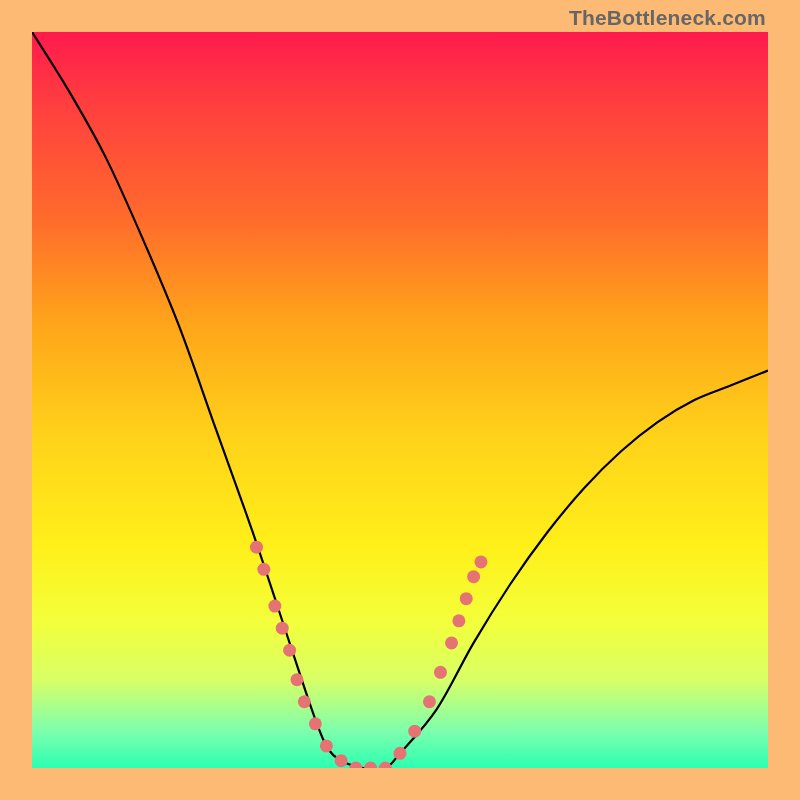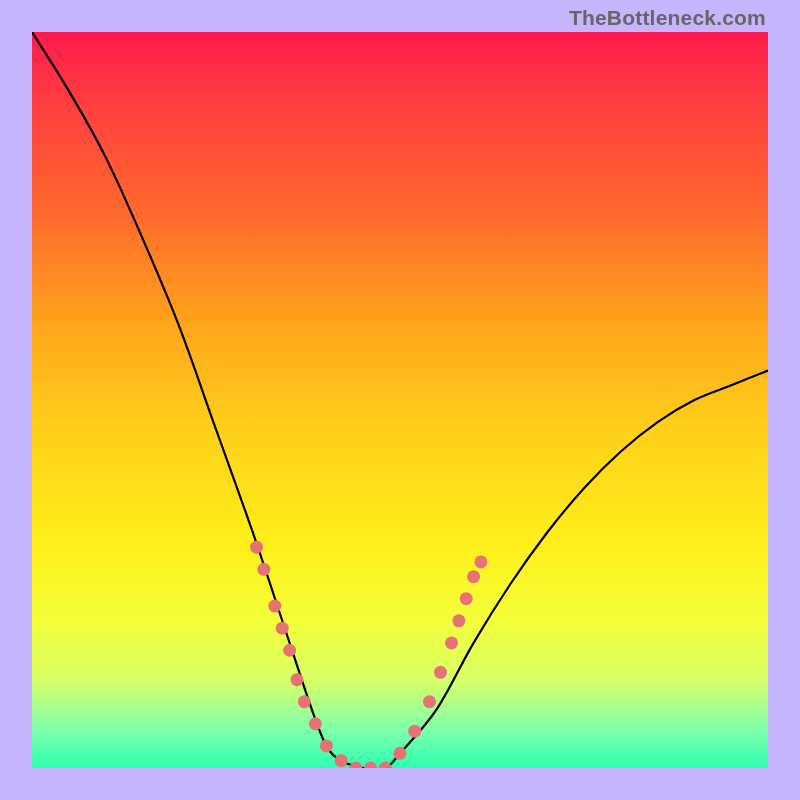--- a/index.html
+++ b/index.html
@@ -9,21 +9,21 @@
     height: 800px;
     background: #000;
     overflow: hidden;
   }
   .frame {
     position: absolute;
     left: 0;
     top: 0;
     width: 800px;
     height: 800px;
-    background: #c4b5fd;
+    background: #fdba74;
   }
   .plot {
     position: absolute;
     left: 32px;
     top: 32px;
     width: 736px;
     height: 736px;
     background: linear-gradient(to bottom,
       #ff1a4d 0%,
       #ff3f3f 10%,

